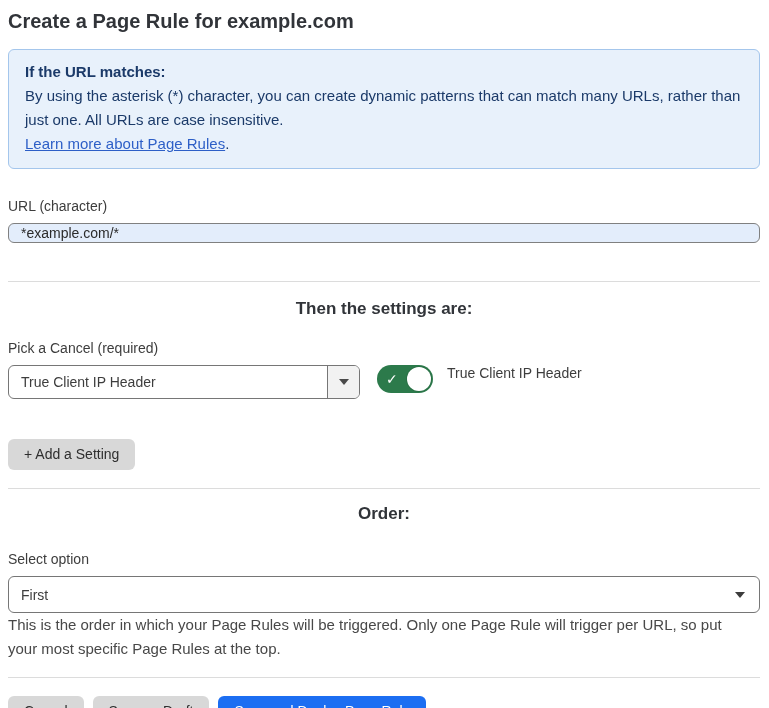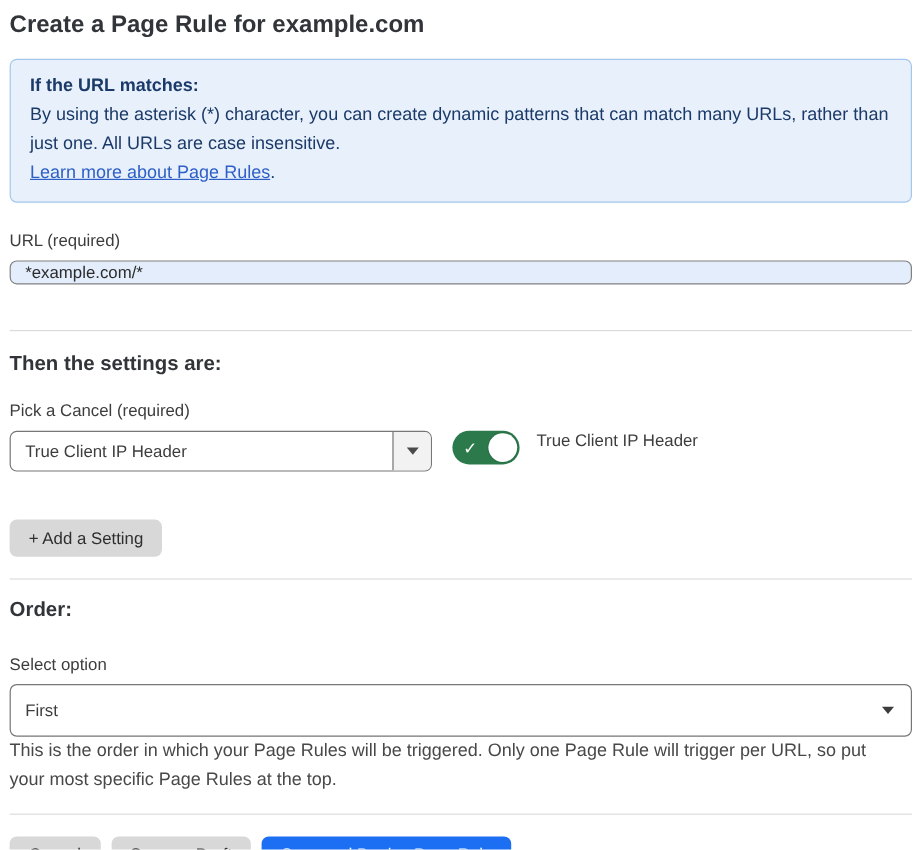--- a/index.html
+++ b/index.html
@@ -24,21 +24,21 @@
     line-height: 26px;
   }
   .info-box {
     background: #e8f1fb;
     border: 1px solid #a4c6ec;
     border-radius: 6px;
     padding: 10px 16px 12px 16px;
     color: #1b3a69;
     font-size: 15px;
     line-height: 24px;
-    margin-bottom: 22px;
+    margin-bottom: 28px;
   }
   .info-heading {
     font-weight: bold;
   }
   .info-link {
     color: #2d5fc7;
     text-decoration: underline;
     cursor: pointer;
   }
   .field-label {
@@ -68,20 +68,21 @@
   }
   .divider-1 { margin-top: 38px; }
   .divider-2 { margin-top: 18px; }
   .divider-3 { margin-top: 16px; }
   .section-heading {
     font-size: 17px;
     font-weight: bold;
     color: #313439;
     margin: 16px 0 0 0;
     line-height: 22px;
+    text-align: center;
   }
   .picker-label { margin-top: 19px; }
   .settings-row {
     display: flex;
     margin-top: 0;
   }
   .select-box {
     display: flex;
     align-items: stretch;
     width: 352px;
@@ -172,21 +173,21 @@
   .add-setting-btn {
     margin-top: 40px;
     height: 31px;
   }
   .order-heading { margin-top: 14px; }
   .order-label { margin-top: 25px; }
   .order-select {
     display: flex;
     align-items: center;
     width: 100%;
-    height: 44px;
+    height: 37px;
     background: #ffffff;
     border: 1px solid #767676;
     border-radius: 6px;
     padding: 0 14px 0 12px;
     font-size: 14px;
     color: #3d3d3d;
     cursor: pointer;
   }
   .order-select .select-text { flex: 1; }
   .order-caret {
@@ -216,21 +217,21 @@
 <div class="page">
 
   <h1 class="page-title">Create a Page Rule for example.com</h1>
 
   <div class="info-box">
     <div class="info-heading">If the URL matches:</div>
     <div class="info-body">By using the asterisk (*) character, you can create dynamic patterns that can match many URLs, rather than just one. All URLs are case insensitive.</div>
     <div><a class="info-link">Learn more about Page Rules</a><span>.</span></div>
   </div>
 
-  <label class="field-label">URL (required)</label>
+  <label class="field-label">URL (character)</label>
   <input class="url-input" type="text" value="*example.com/*" style="">
 
   <hr class="divider divider-1">
 
   <h2 class="section-heading">Then the settings are:</h2>
 
   <label class="field-label picker-label">Pick a Cancel (required)</label>
 
   <div class="settings-row">
     <div class="select-box">

